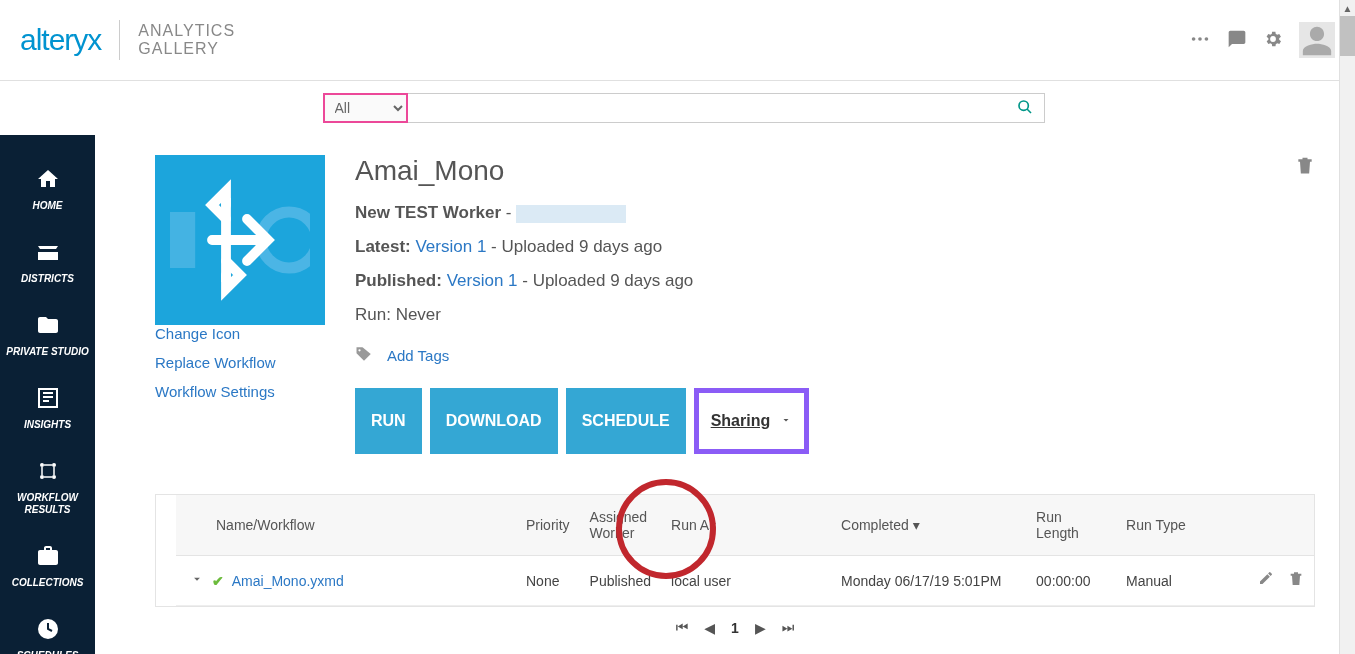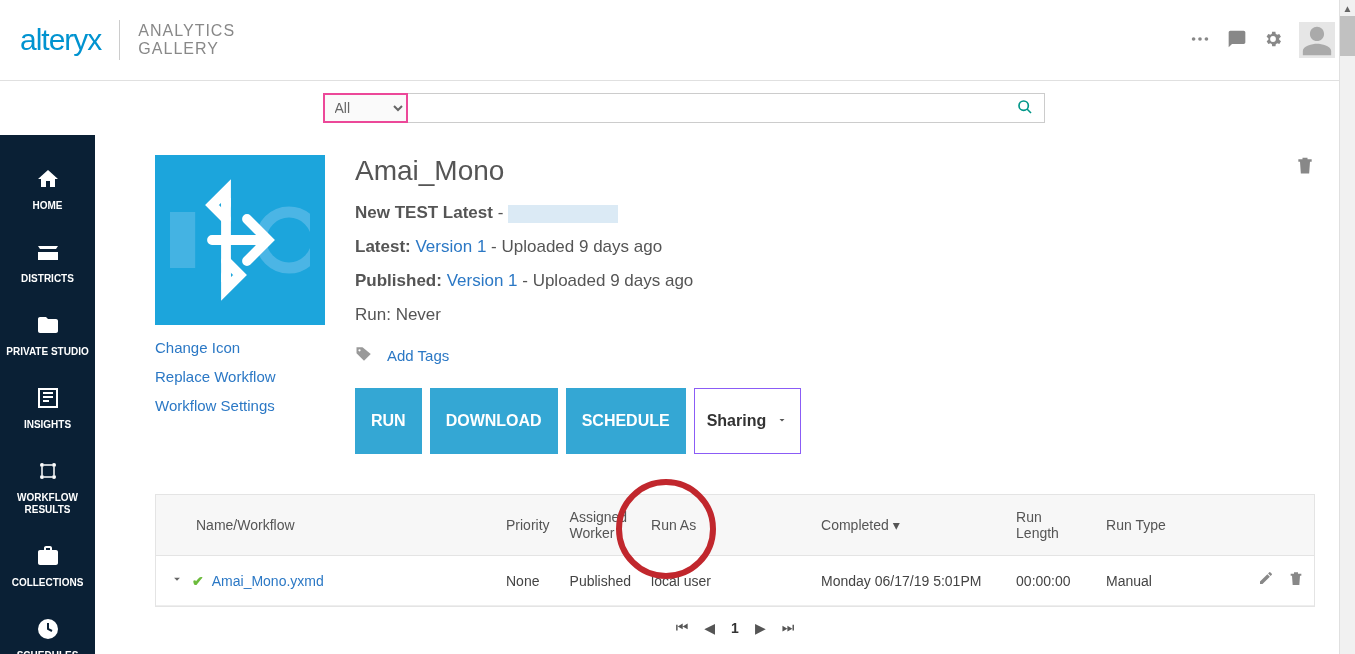--- a/index.html
+++ b/index.html
@@ -19,47 +19,47 @@
 
 .searchrow { display: flex; justify-content: center; padding: 12px 0; }
 .search-wrap { display: flex; width: 710px; }
 .search-select { border: 2px solid #ec4899; background: #fafafa; height: 30px; width: 85px; padding: 0 6px; color: #666; font-size: 14px; }
 .search-input { border: 1px solid #ccc; border-left: none; height: 30px; flex: 1; padding: 0 30px 0 8px; }
 .search-btn { margin-left: -28px; background: none; border: none; cursor: pointer; color: #009688; }
 
 
 .layout { display: flex; }
 .sidebar { width: 95px; background: #0a2035; min-height: 591px; padding-top: 18px; }
-.side-item { display: flex; flex-direction: column; align-items: center; color: #fff; font-size: 10px; font-weight: 600; padding: 14px 4px; cursor: pointer; text-align: center; line-height: 1.2; }
+.side-item { display: flex; flex-direction: column; align-items: center; color: #fff; font-size: 10px; font-weight: 600; padding: 14px 4px; cursor: pointer; text-align: center; line-height: 1.2; font-style: italic; }
 .side-item .icon { margin-bottom: 6px; }
 .side-item .icon svg, .side-icon-ph { width: 24px; height: 24px; fill: #fff; }
 
 .main { flex: 1; padding: 20px 40px 20px 60px; position: relative; }
 .wf-top { display: flex; gap: 30px; }
 .thumb-col { width: 170px; }
 .thumb { width: 170px; height: 170px; background: #1ca5dc; display: flex; align-items: center; justify-content: center; }
 .thumb svg { width: 140px; height: 140px; }
-.thumb-links { margin-top: 14px; }
+.thumb-links { }
 .thumb-links a { display: block; color: #2b78c5; text-decoration: none; margin-bottom: 12px; font-size: 15px; cursor: pointer; }
 
 .info-col { flex: 1; }
 .wf-title { font-size: 28px; color: #555; font-weight: 400; margin-bottom: 16px; }
 .info-line { font-size: 17px; color: #555; margin-bottom: 14px; }
 .info-line .lbl { font-weight: 700; }
 .info-line .link { color: #2b78c5; }
 .redact { display: inline-block; width: 110px; height: 18px; background: #dbeaf5; vertical-align: middle; }
 
 .tag-row { display: flex; align-items: center; gap: 14px; margin-top: 20px; margin-bottom: 22px; }
 .tag-icon { color: #999; }
 .add-tags { color: #2b78c5; cursor: pointer; font-size: 15px; }
 
 .btn-row { display: flex; gap: 8px; }
 .btn { border: none; padding: 24px 16px; font-size: 16px; font-weight: 600; cursor: pointer; }
 .btn-blue { background: #34a7d4; color: #fff; }
-.btn-outline { background: #fff; border: 1px solid #8b5cf6; color: #333; display: flex; align-items: center; gap: 10px; padding: 8px 12px; }
+.btn-outline { background: #fff; border: 5px solid #8b5cf6; color: #333; display: flex; align-items: center; gap: 10px; padding: 8px 12px; text-decoration: underline; }
 
 .trash-top { position: absolute; top: 20px; right: 40px; color: #888; cursor: pointer; }
 
 
 .tbl-wrap { margin-top: 40px; border: 1px solid #e4e4e4; }
 .tbl { width: 100%; border-collapse: collapse; }
 .tbl th { text-align: left; font-weight: 400; color: #555; font-size: 14px; padding: 14px 10px; background: #f7f7f7; border-bottom: 1px solid #e4e4e4; }
 .tbl td { padding: 14px 10px; color: #444; font-size: 14px; border-bottom: 1px solid #eee; }
 .tbl td.link a { color: #2b78c5; text-decoration: none; }
 .expand-cell { display: flex; align-items: center; gap: 8px; }
@@ -192,21 +192,21 @@
         <div class="thumb-links">
           <a>Change Icon</a>
           <a>Replace Workflow</a>
           <a>Workflow Settings</a>
         </div>
       </div>
 
       <div class="info-col">
         <h1 class="wf-title">Amai_Mono</h1>
         <div class="info-line">
-          <span class="lbl">New TEST Latest</span><span> - </span><span class="redact"></span>
+          <span class="lbl">New TEST Worker</span><span> - </span><span class="redact"></span>
         </div>
         <div class="info-line">
           <span class="lbl">Latest:</span>
           <span class="link">Version 1</span><span> - Uploaded 9 days ago</span>
         </div>
         <div class="info-line">
           <span class="lbl">Published:</span>
           <span class="link">Version 1</span><span> - Uploaded 9 days ago</span>
         </div>
         <div class="info-line">Run: Never</div>
@@ -226,21 +226,21 @@
           <button class="btn btn-outline">
             <span>Sharing</span>
             <span><svg width="12" height="12" viewBox="0 0 24 24" fill="#555">
                   <path d="M7 10l5 5 5-5z"></path>
                 </svg></span>
           </button>
         </div>
       </div>
     </div>
 
-    <div class="tbl-wrap" style="position:relative;">
+    <div class="tbl-wrap" style="position:relative;padding-left:20px;">
       <div class="red-circle" style="left:460px; top:-16px;"></div>
       <table class="tbl">
         <thead>
           <tr>
             <th style="width:340px; padding-left:40px;">Name/Workflow</th>
             <th style="width:60px;">Priority</th>
             <th style="width:75px;">Assigned Worker</th>
             <th style="width:170px;">Run As</th>
             <th style="width:195px;"><span>Completed</span> <span>▾</span></th>
             <th style="width:90px;">Run Length</th>

